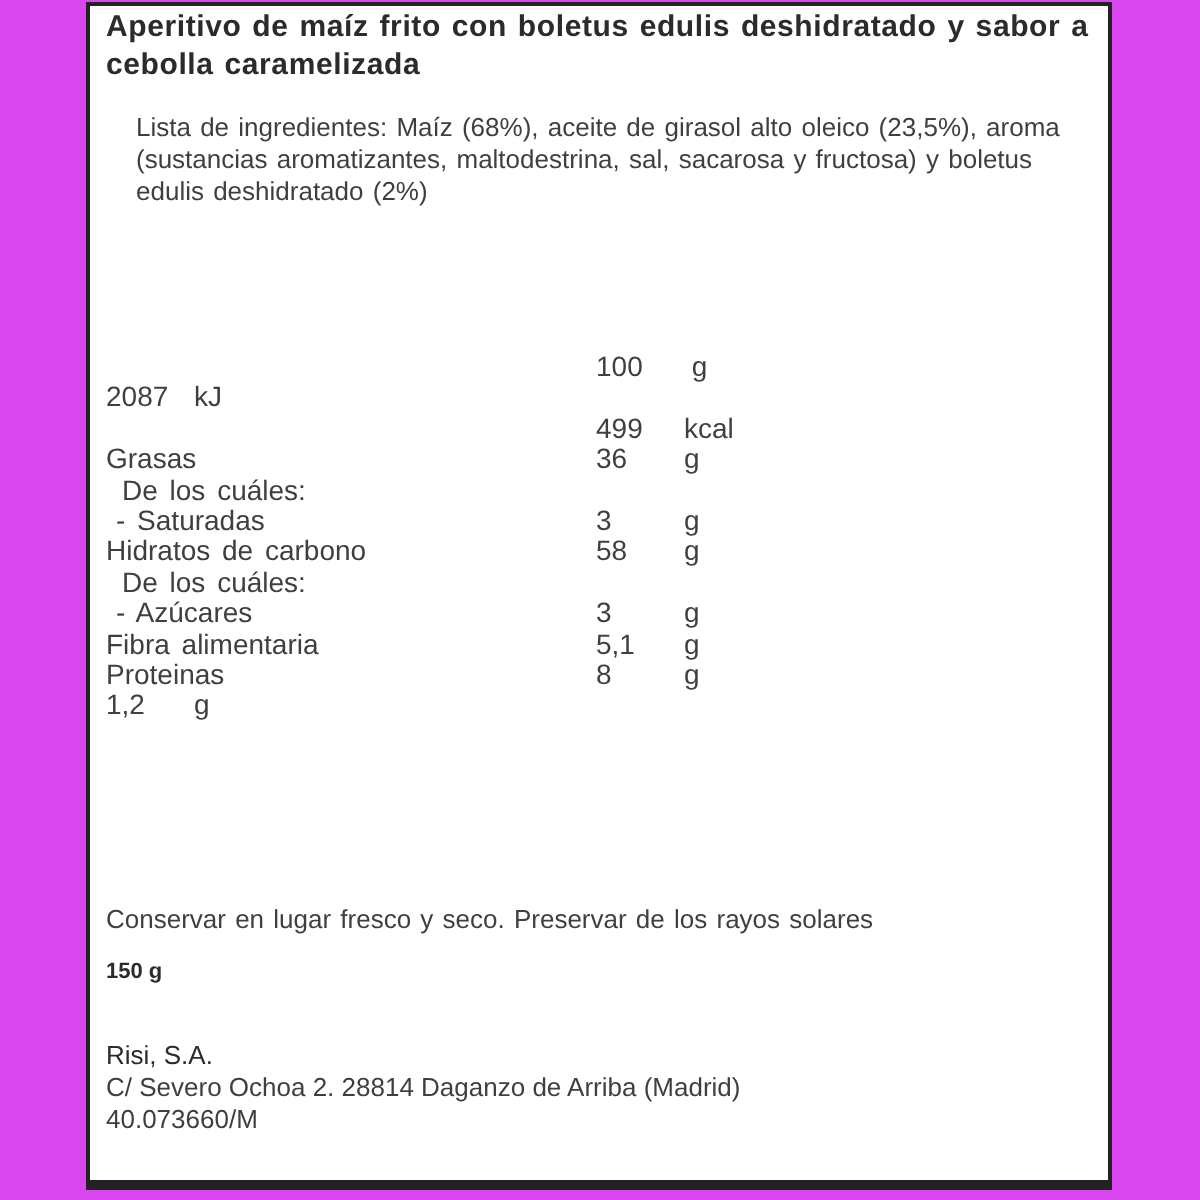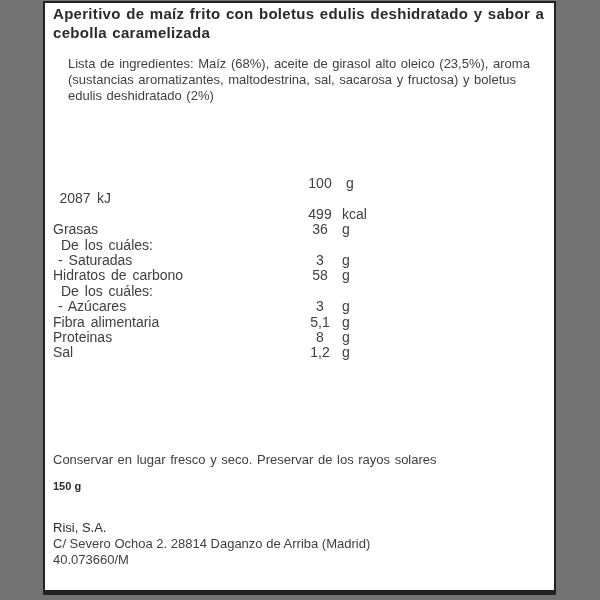--- a/index.html
+++ b/index.html
@@ -5,21 +5,21 @@
   html, body {
     margin: 0;
     padding: 0;
     background: #ffffff;
     font-family: "Liberation Sans", sans-serif;
   }
   .page {
     position: relative;
     width: 600px;
     height: 600px;
-    background: #737373;
+    background: #d946ef;
     overflow: hidden;
   }
   .label-box {
     position: absolute;
     left: 43px;
     top: 1px;
     width: 513px;
     height: 594px;
     box-sizing: border-box;
     border: 2px solid #222222;
@@ -69,21 +69,21 @@
     width: 245px;
     box-sizing: border-box;
     word-spacing: 2px;
     overflow: visible;
   }
   .tlabel.sub  { padding-left: 8px; }
   .tlabel.dash { padding-left: 5px; }
   .tnum {
     flex: 0 0 44px;
     width: 44px;
-    text-align: center;
+    text-align: left;
   }
   .tunit {
     flex: 0 0 50px;
     width: 50px;
     text-align: left;
     white-space: pre;
   }
   .storage {
     position: absolute;
     left: 8px;
@@ -186,21 +186,20 @@
         <span class="tunit">g</span>
       </div>
 
       <div class="trow">
         <span class="tlabel">Proteinas</span>
         <span class="tnum">8</span>
         <span class="tunit">g</span>
       </div>
 
       <div class="trow">
-        <span class="tlabel">Sal</span>
         <span class="tnum">1,2</span>
         <span class="tunit">g</span>
       </div>
 
     </div>
 
     <p class="storage">Conservar en lugar fresco y seco. Preservar de los rayos solares</p>
 
     <p class="weight">150 g</p>
 

